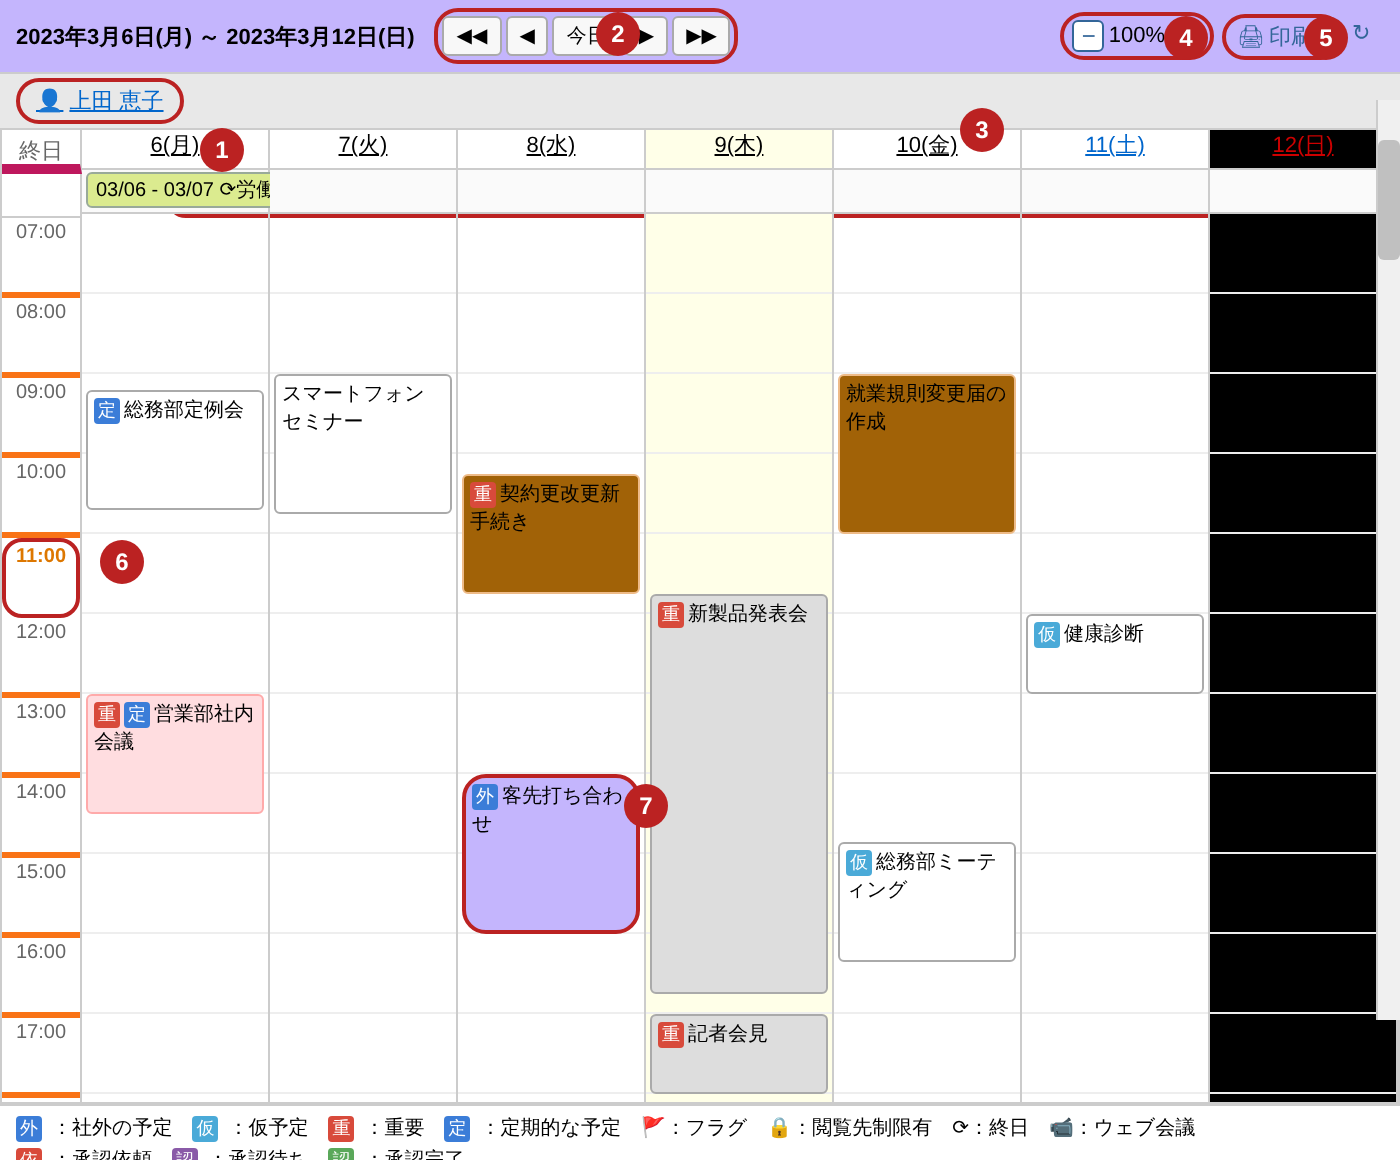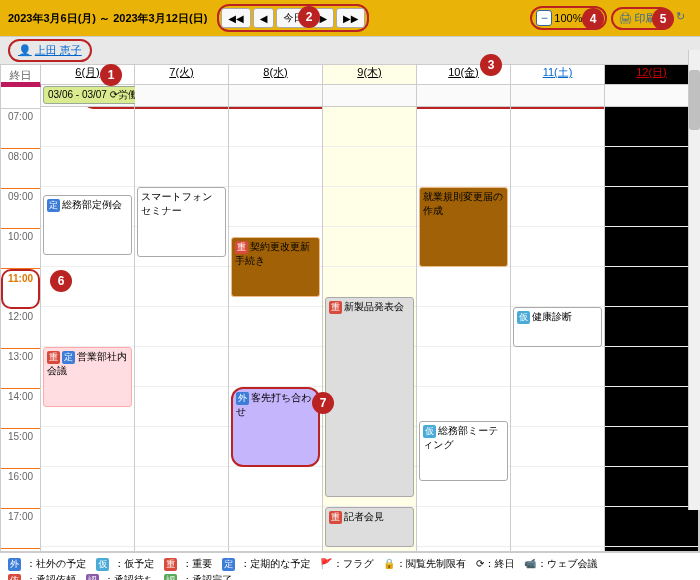--- a/index.html
+++ b/index.html
@@ -1,31 +1,31 @@
 <!DOCTYPE html>
 <html><head>
 <meta charset="utf-8">
 <style>
 * { box-sizing: border-box; margin: 0; padding: 0; }
 body { font-family: "Meiryo", sans-serif; font-size: 11px; background: #fff; width: 700px; height: 580px; overflow: hidden; position: relative; }
-.header { background: #eab308; border-bottom: 1px solid #ccc; padding: 4px 8px; display: flex; align-items: center; gap: 10px; }
+.header { background: #c4b5fd; border-bottom: 1px solid #ccc; padding: 4px 8px; display: flex; align-items: center; gap: 10px; }
 .date-range { font-weight: bold; }
 .nav-buttons { display: flex; gap: 2px; border: 2px solid #b22; border-radius: 12px; padding: 2px; }
 .nav-btn { background: #f8f8f8; border: 1px solid #aaa; border-radius: 3px; padding: 2px 6px; cursor: pointer; font-size: 10px; }
 .spacer { flex: 1; }
 .toolbar-right { display: flex; gap: 4px; align-items: center; }
 .zoom { display: flex; align-items: center; gap: 2px; border: 2px solid #b22; border-radius: 12px; padding: 2px 4px; }
 .zoom-btn { background: #369; color: #fff; border: none; border-radius: 3px; width: 16px; height: 16px; cursor: pointer; font-size: 12px; line-height: 14px; }
 .print-btn { display: flex; align-items: center; gap: 2px; border: 2px solid #b22; border-radius: 12px; padding: 2px 6px; color: #369; cursor: pointer; }
 .refresh { width: 16px; height: 16px; cursor: pointer; color: #369; }
 .subheader { background: #e8e8e8; padding: 2px 8px; display: flex; align-items: center; }
 .user-link { color: #06c; text-decoration: underline; border: 2px solid #b22; border-radius: 12px; padding: 2px 8px; cursor: pointer; display: flex; align-items: center; gap: 3px; }
 .cal-grid { display: flex; border: 1px solid #ccc; }
 .time-col { width: 40px; border-right: 1px solid #ccc; }
-.time-cell { height: 40px; border-bottom: 1px solid #f97316; text-align: center; padding-top: 2px; color: #666; font-size: 10px; }
+.time-cell { height: 40px; border-bottom: 3px solid #f97316; text-align: center; padding-top: 2px; color: #666; font-size: 10px; }
 .time-cell.now { border: 2px solid #b22; border-radius: 10px; color: #d70; font-weight: bold; }
 .day-cols { flex: 1; display: flex; position: relative; }
 .day-col { flex: 1; border-right: 1px solid #ccc; position: relative; }
 .day-col.today { background: #ffffe8; }
 .day-col.holiday { background: #000000; }
 .day-head { height: 20px; border-bottom: 1px solid #ccc; text-align: center; text-decoration: underline; cursor: pointer; }
 .day-head.sat { color: #06c; }
 .day-head.sun { color: #c00; }
 .allday-row { height: 22px; border-bottom: 1px solid #ccc; background: #fafafa; }
 .allday-label { width: 40px; height: 22px; border-bottom: 5px solid #be185d; border-right: 1px solid #ccc; text-align: center; padding-top: 3px; color: #666; }

